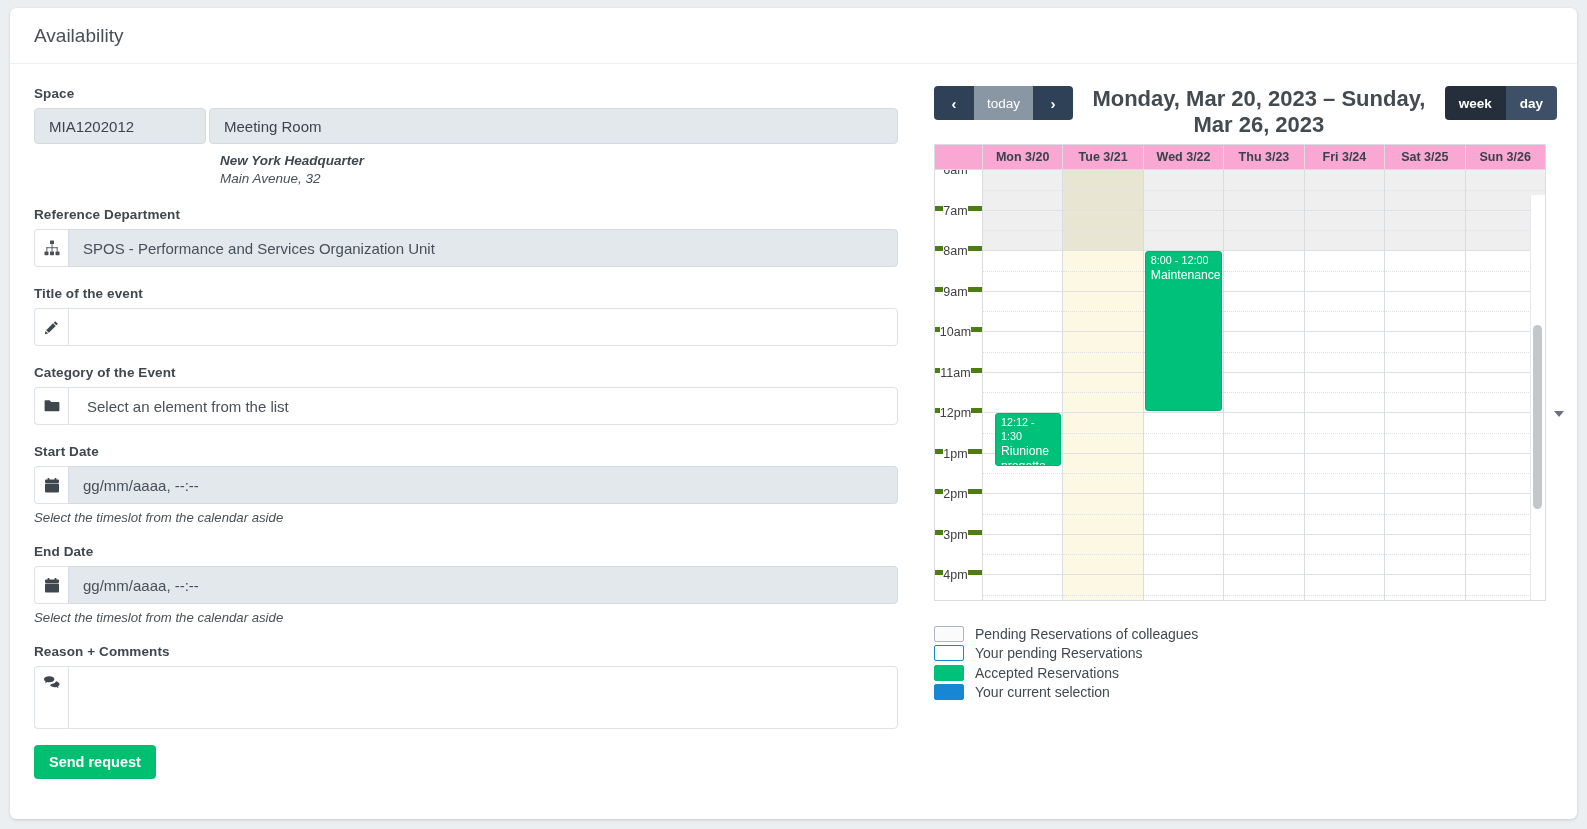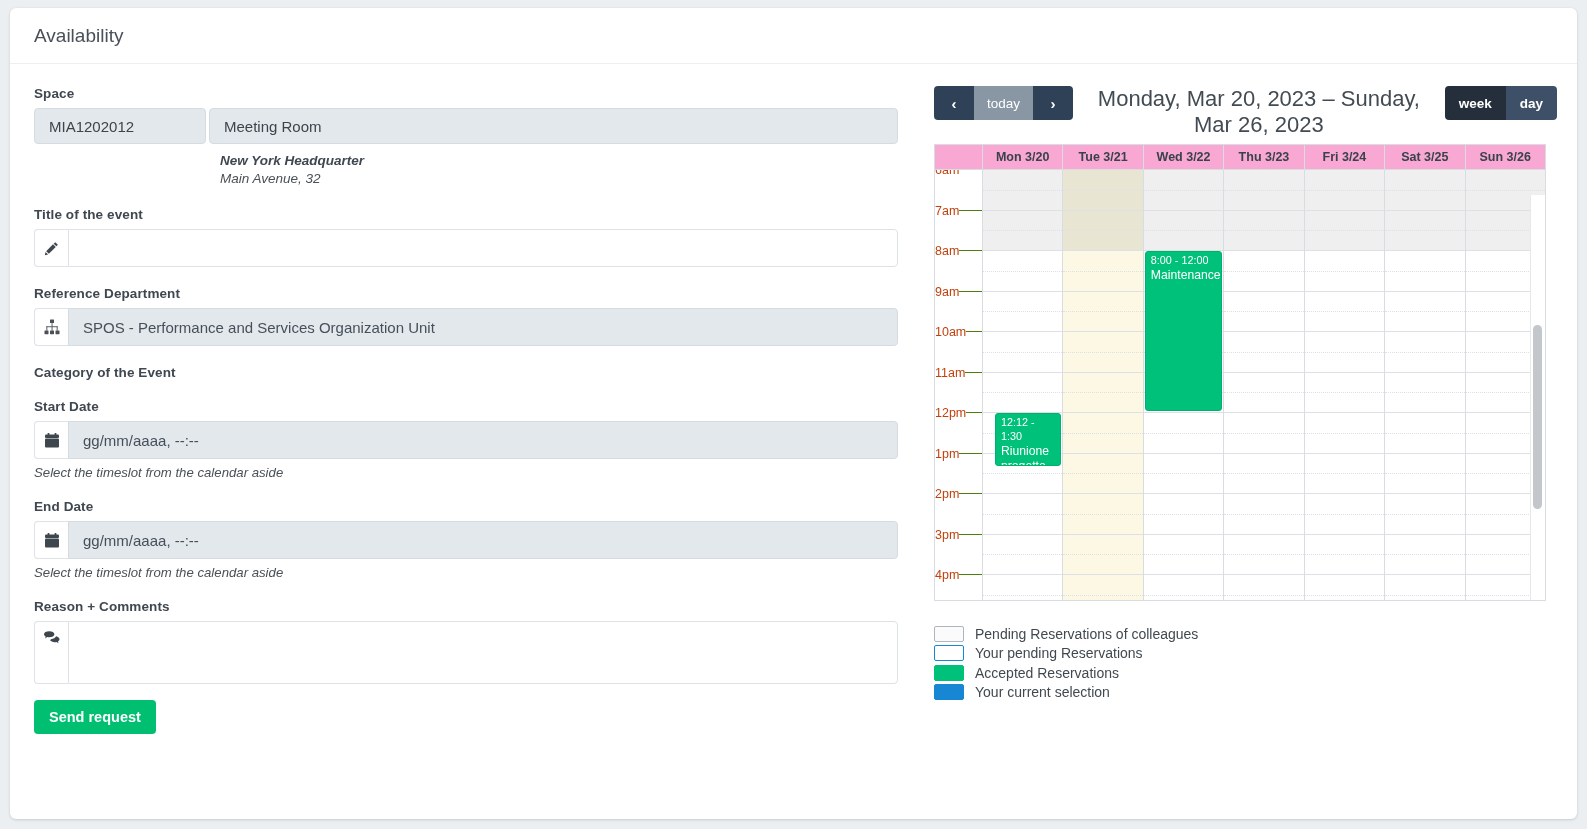--- a/index.html
+++ b/index.html
@@ -154,21 +154,21 @@
   .nav-btn.today { background: #8996a3; font-size: 13.5px; padding: 12px 13px; }
   .nav-arrow { font-size: 15px; font-weight: bold; }
 
   .cal-title {
     flex: 1;
     text-align: center;
     font-size: 22px;
     color: #434b52;
     line-height: 1.18;
     padding: 0 10px;
-    font-weight: 400;
+    font-weight: 700;
     max-width: 470px;
     margin: 0 auto;
   }
   .view-btn {
     background: #242f3b;
     color: #fff; border: none; height: 34px;
     font-size: 13.5px; font-weight: bold;
     padding: 0 14px; cursor: pointer;
     font-family: "Liberation Sans", sans-serif;
   }
@@ -194,23 +194,23 @@
   .day-col-h:last-child { border-right: none; }
 
   .cal-scroll { height: 431px; position: relative; overflow: hidden; }
   .cal-body { display: flex; height: 100%; }
   .axis {
     width: 48px; flex: none;
     border-right: 1px solid #d8dde1;
   }
   .axis .slot {
     height: 40.5px;
-    border-bottom: 1px solid #4d7c0f;
-    font-size: 12.5px; color: #c2410c;
-    text-align: left;
+    border-bottom: 5px solid #4d7c0f;
+    font-size: 12.5px; color: #404040;
+    text-align: center;
     padding-right: 6px;
     position: relative;
   }
   .axis .slot span { position: relative; top: -7px; background: #fff; }
   .grid { flex: 1; display: flex; position: relative; }
   .day-col {
     flex: 1;
     border-right: 1px solid #d8dde1;
     position: relative;
   }
@@ -286,34 +286,20 @@
       <div class="left-col">
 
         <div class="field-label">Space</div>
         <div class="row-space">
           <div class="inp inp-code">MIA1202012</div>
           <div class="inp inp-name">Meeting Room</div>
         </div>
         <div class="space-meta">
           <div class="hq">New York Headquarter</div>
           <div class="addr">Main Avenue, 32</div>
-        </div>
-
-        <div class="block">
-          <div class="field-label">Title of the event</div>
-          <div class="igroup">
-            <div class="addon">
-              <svg width="15" height="15" viewBox="0 0 16 16" fill="#3f474e">
-                <path d="M11.9 1.2l2.9 2.9-1.6 1.6-2.9-2.9z"></path>
-                <path d="M9.6 3.5l2.9 2.9-7.3 7.3-2.9-2.9z"></path>
-                <path d="M1.6 11.6l2.8 2.8-3.5.7z"></path>
-              </svg>
-            </div>
-            <input class="ctl" type="text" value="" style="">
-          </div>
         </div>
 
         <div class="block">
           <div class="field-label">Reference Department</div>
           <div class="igroup">
             <div class="addon">
               <svg width="16" height="16" viewBox="0 0 16 16" fill="#495057">
                 <rect x="6" y="0.5" width="4" height="3.6" rx="0.4"></rect>
                 <rect x="0.5" y="11.6" width="4" height="3.6" rx="0.4"></rect>
                 <rect x="6" y="11.6" width="4" height="3.6" rx="0.4"></rect>
@@ -323,21 +309,44 @@
                 <rect x="2.4" y="7.3" width="0.9" height="4.3"></rect>
                 <rect x="7.6" y="7.3" width="0.9" height="4.3"></rect>
                 <rect x="12.7" y="7.3" width="0.9" height="4.3"></rect>
               </svg>
             </div>
             <div class="ctl filled">SPOS - Performance and Services Organization Unit</div>
           </div>
         </div>
 
         <div class="block">
+          <div class="field-label">Title of the event</div>
+          <div class="igroup">
+            <div class="addon">
+              <svg width="15" height="15" viewBox="0 0 16 16" fill="#3f474e">
+                <path d="M11.9 1.2l2.9 2.9-1.6 1.6-2.9-2.9z"></path>
+                <path d="M9.6 3.5l2.9 2.9-7.3 7.3-2.9-2.9z"></path>
+                <path d="M1.6 11.6l2.8 2.8-3.5.7z"></path>
+              </svg>
+            </div>
+            <input class="ctl" type="text" value="" style="">
+          </div>
+        </div>
+
+        <div class="block">
           <div class="field-label">Category of the Event</div>
+          <div class="igroup">
+            <div class="addon">
+              <svg width="16" height="14" viewBox="0 0 16 14" fill="#3f474e">
+                <path d="M0.6 2.2c0-.6.5-1 1-1h4l1.5 1.7h7.3c.6 0 1 .5 1 1v7.4c0 .6-.4 1-1 1H1.6c-.5 0-1-.4-1-1z"></path>
+              </svg>
+            </div>
+            <div class="ctl select">Select an element from the list</div>
+            <div class="chev"></div>
+          </div>
         </div>
 
         <div class="block">
           <div class="field-label">Start Date</div>
           <div class="igroup">
             <div class="addon">
               <svg width="14" height="15" viewBox="0 0 14 15" fill="#3f474e">
                 <rect x="2.6" y="0" width="1.8" height="3" rx="0.5"></rect>
                 <rect x="9.6" y="0" width="1.8" height="3" rx="0.5"></rect>
                 <rect x="0" y="1.6" width="14" height="3.4" rx="1"></rect>

